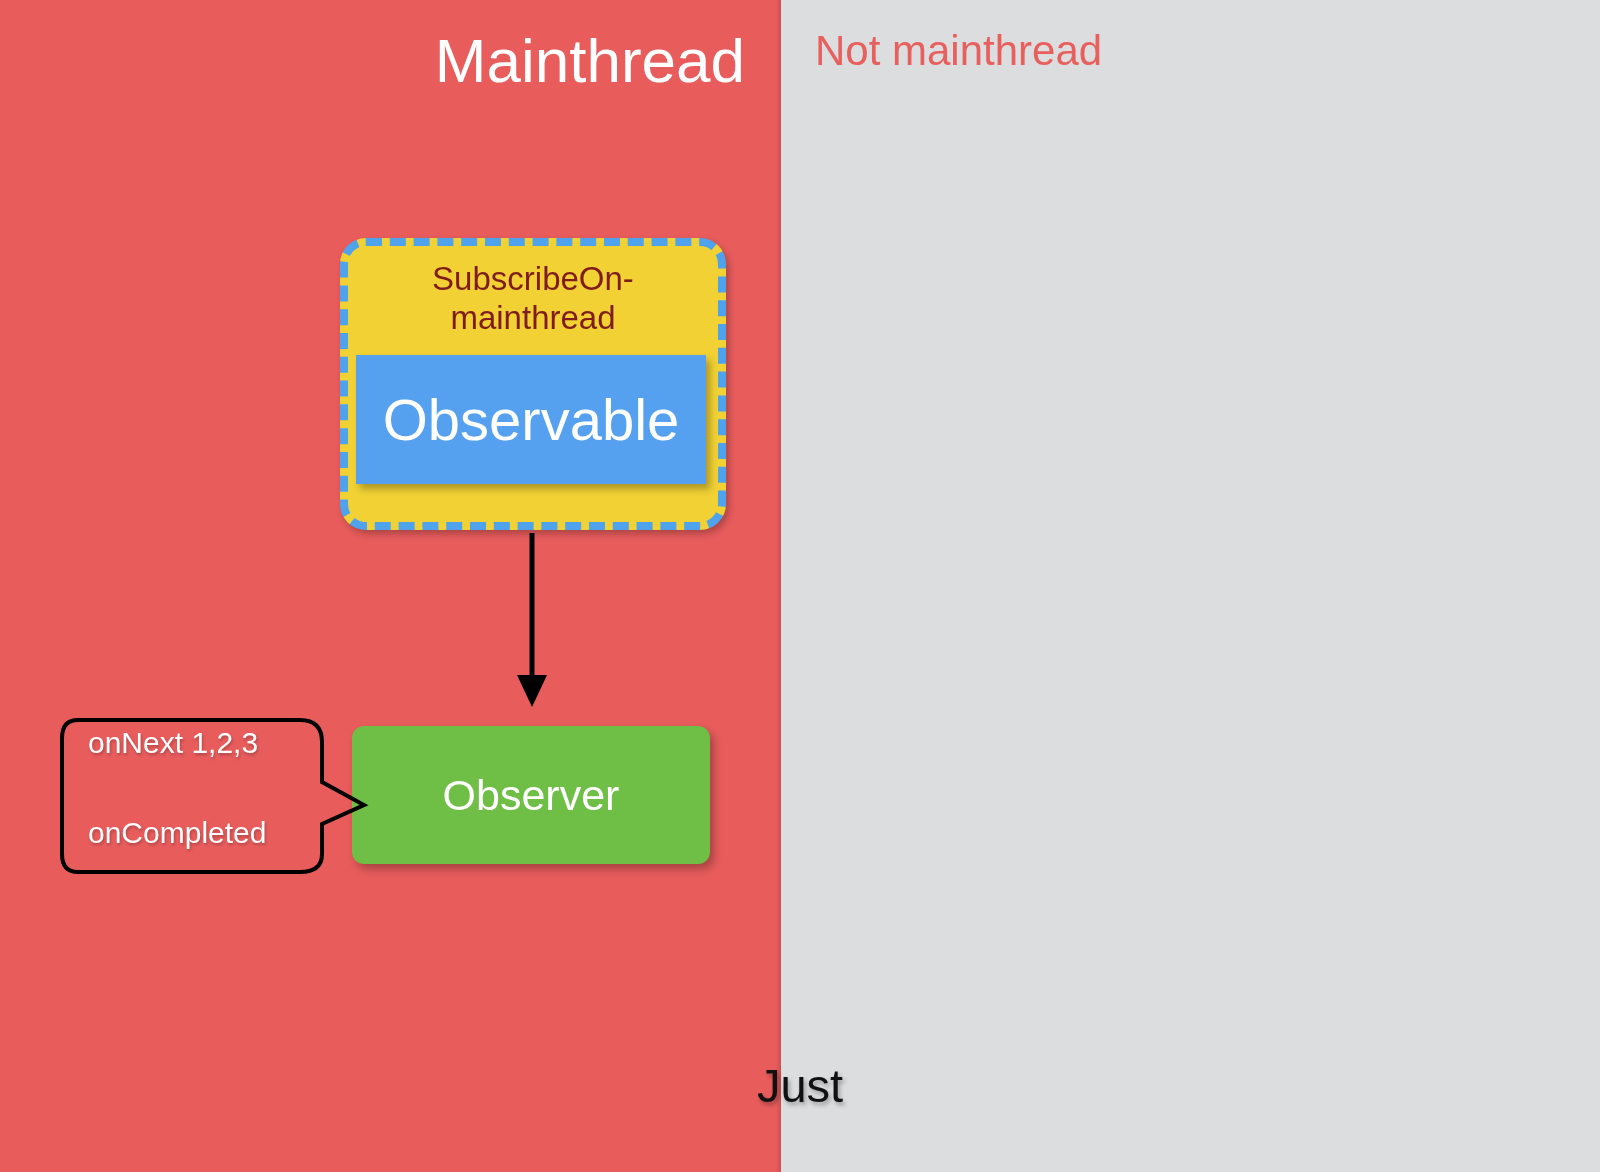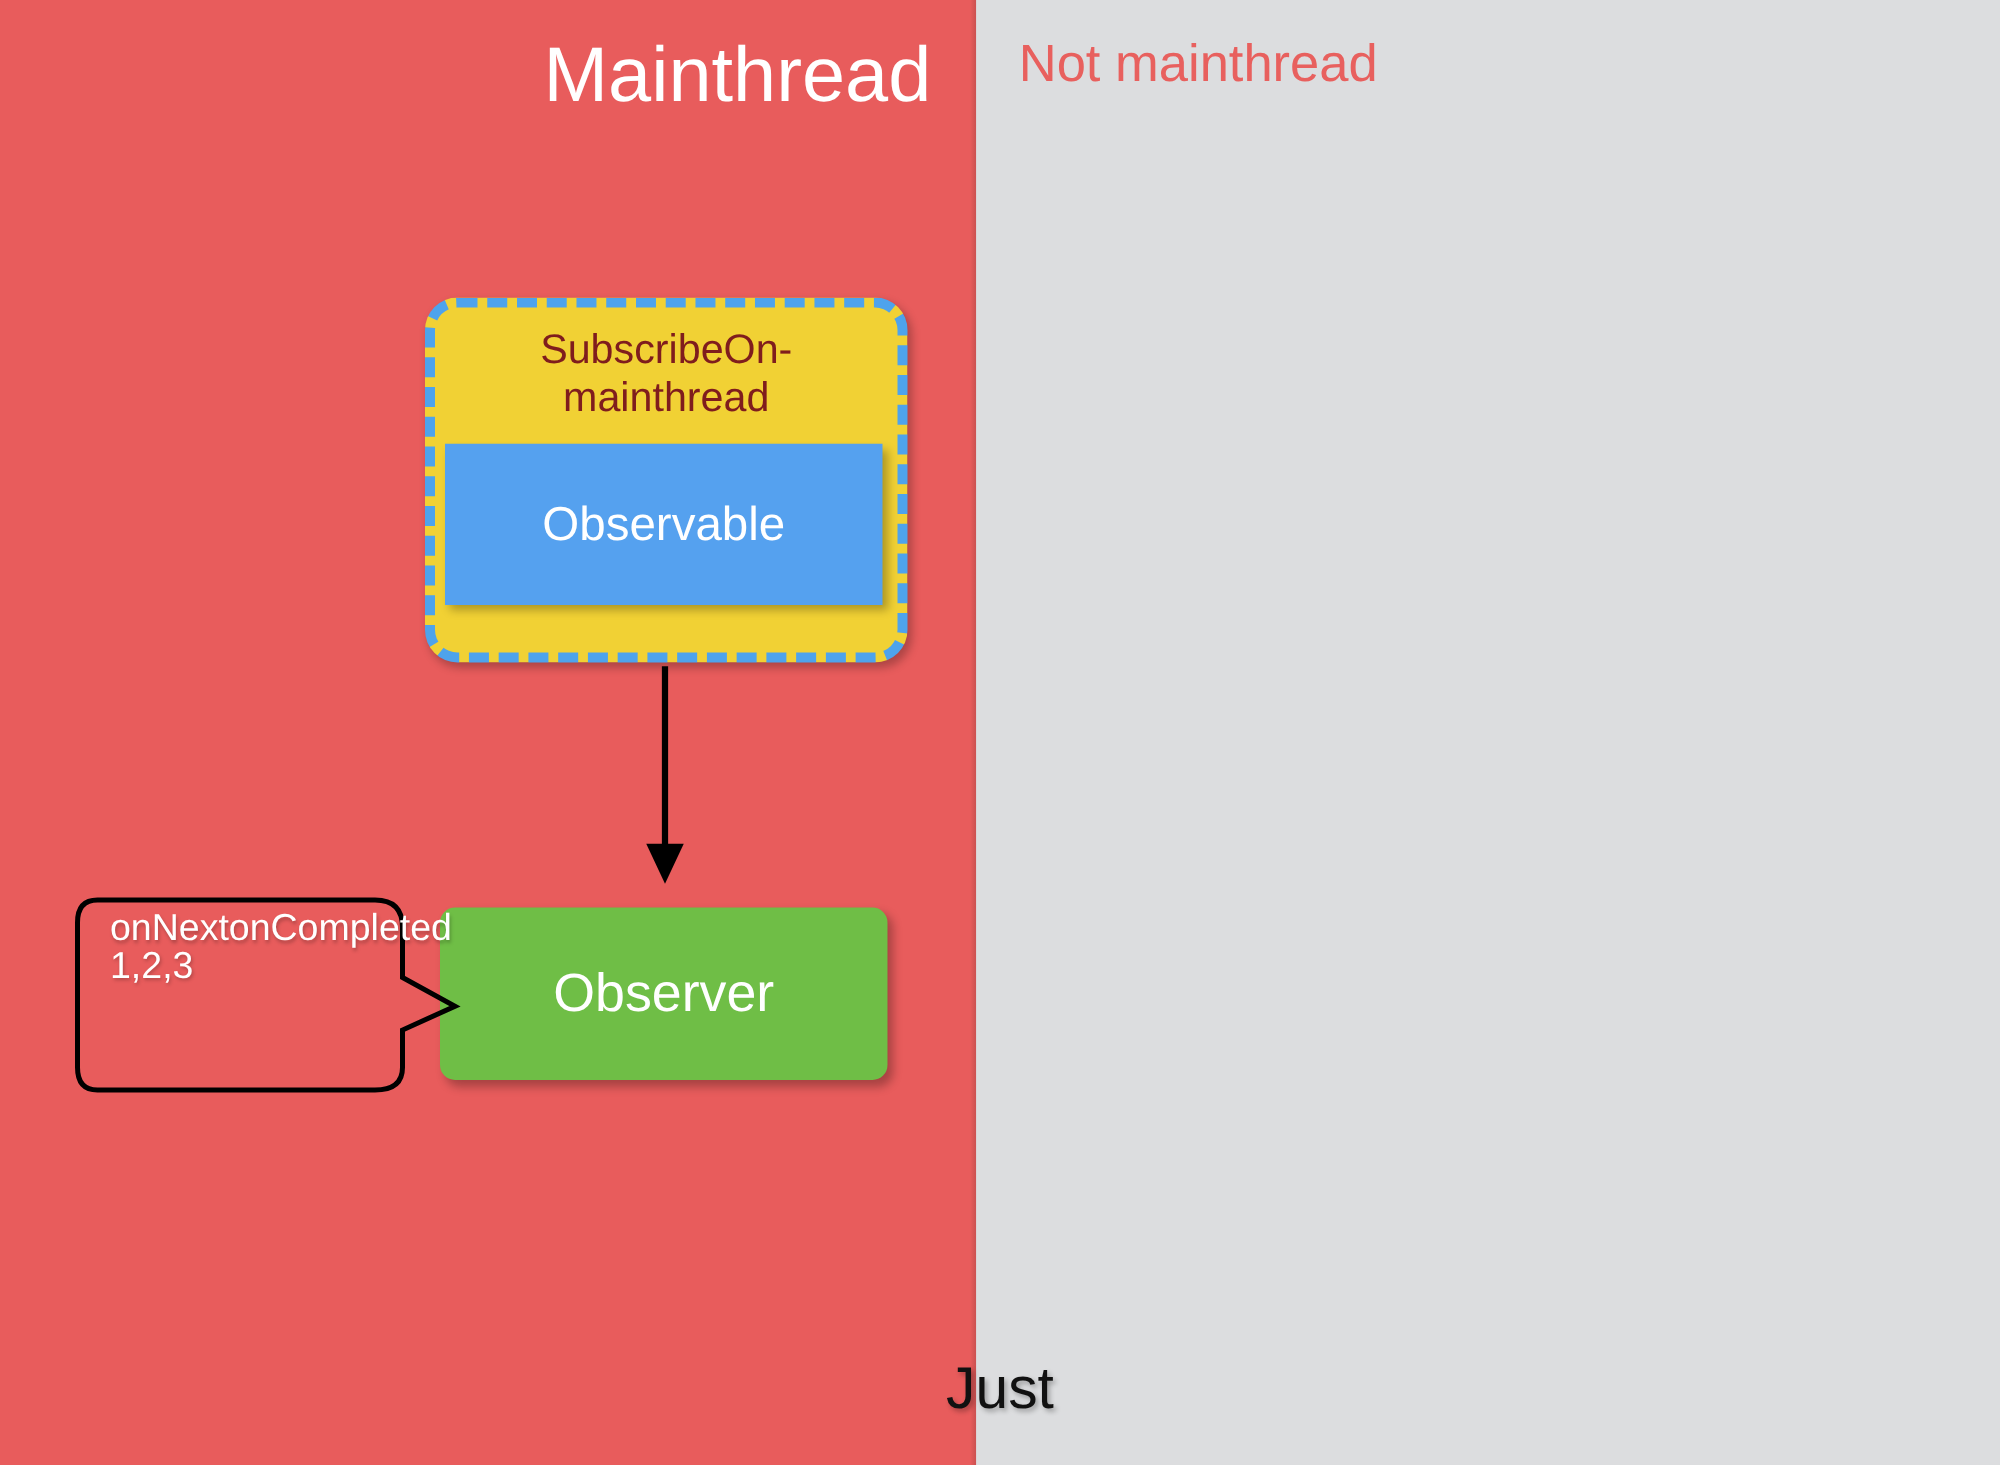--- a/index.html
+++ b/index.html
@@ -99,21 +99,21 @@
     top: 355px;
     width: 350px;
     height: 129px;
     background: #55a1ef;
     box-shadow: 4px 5px 7px rgba(0,0,0,0.28);
     display: flex;
     align-items: center;
     justify-content: center;
   }
   .observable-label {
-    font-size: 38px;
+    font-size: 58px;
     color: #ffffff;
     line-height: 1;
   }
 
   
   .arrow {
     position: absolute;
     left: 500px;
     top: 525px;
     width: 80px;
@@ -148,39 +148,39 @@
     width: 320px;
     height: 180px;
   }
   .callout-text {
     position: absolute;
     left: 32px;
     top: 30px;
     width: 240px;
     height: 120px;
     display: flex;
+    flex-direction: column;
     justify-content: space-between;
     color: #ffffff;
     font-size: 30px;
     line-height: 1;
     text-shadow: 1px 2px 3px rgba(0,0,0,0.25);
   }
 
   
   .bottom-label {
     position: absolute;
     left: 0;
     top: 1062px;
     width: 1600px;
     text-align: center;
     font-size: 47px;
     color: #111111;
     line-height: 1;
     text-shadow: 2px 3px 4px rgba(0,0,0,0.30);
-    margin-top: 24px;
   }
 </style>
 </head>
 <body>
 
 <div class="stage">
 
   <div class="pane-left"></div>
   <div class="pane-right"></div>
 

